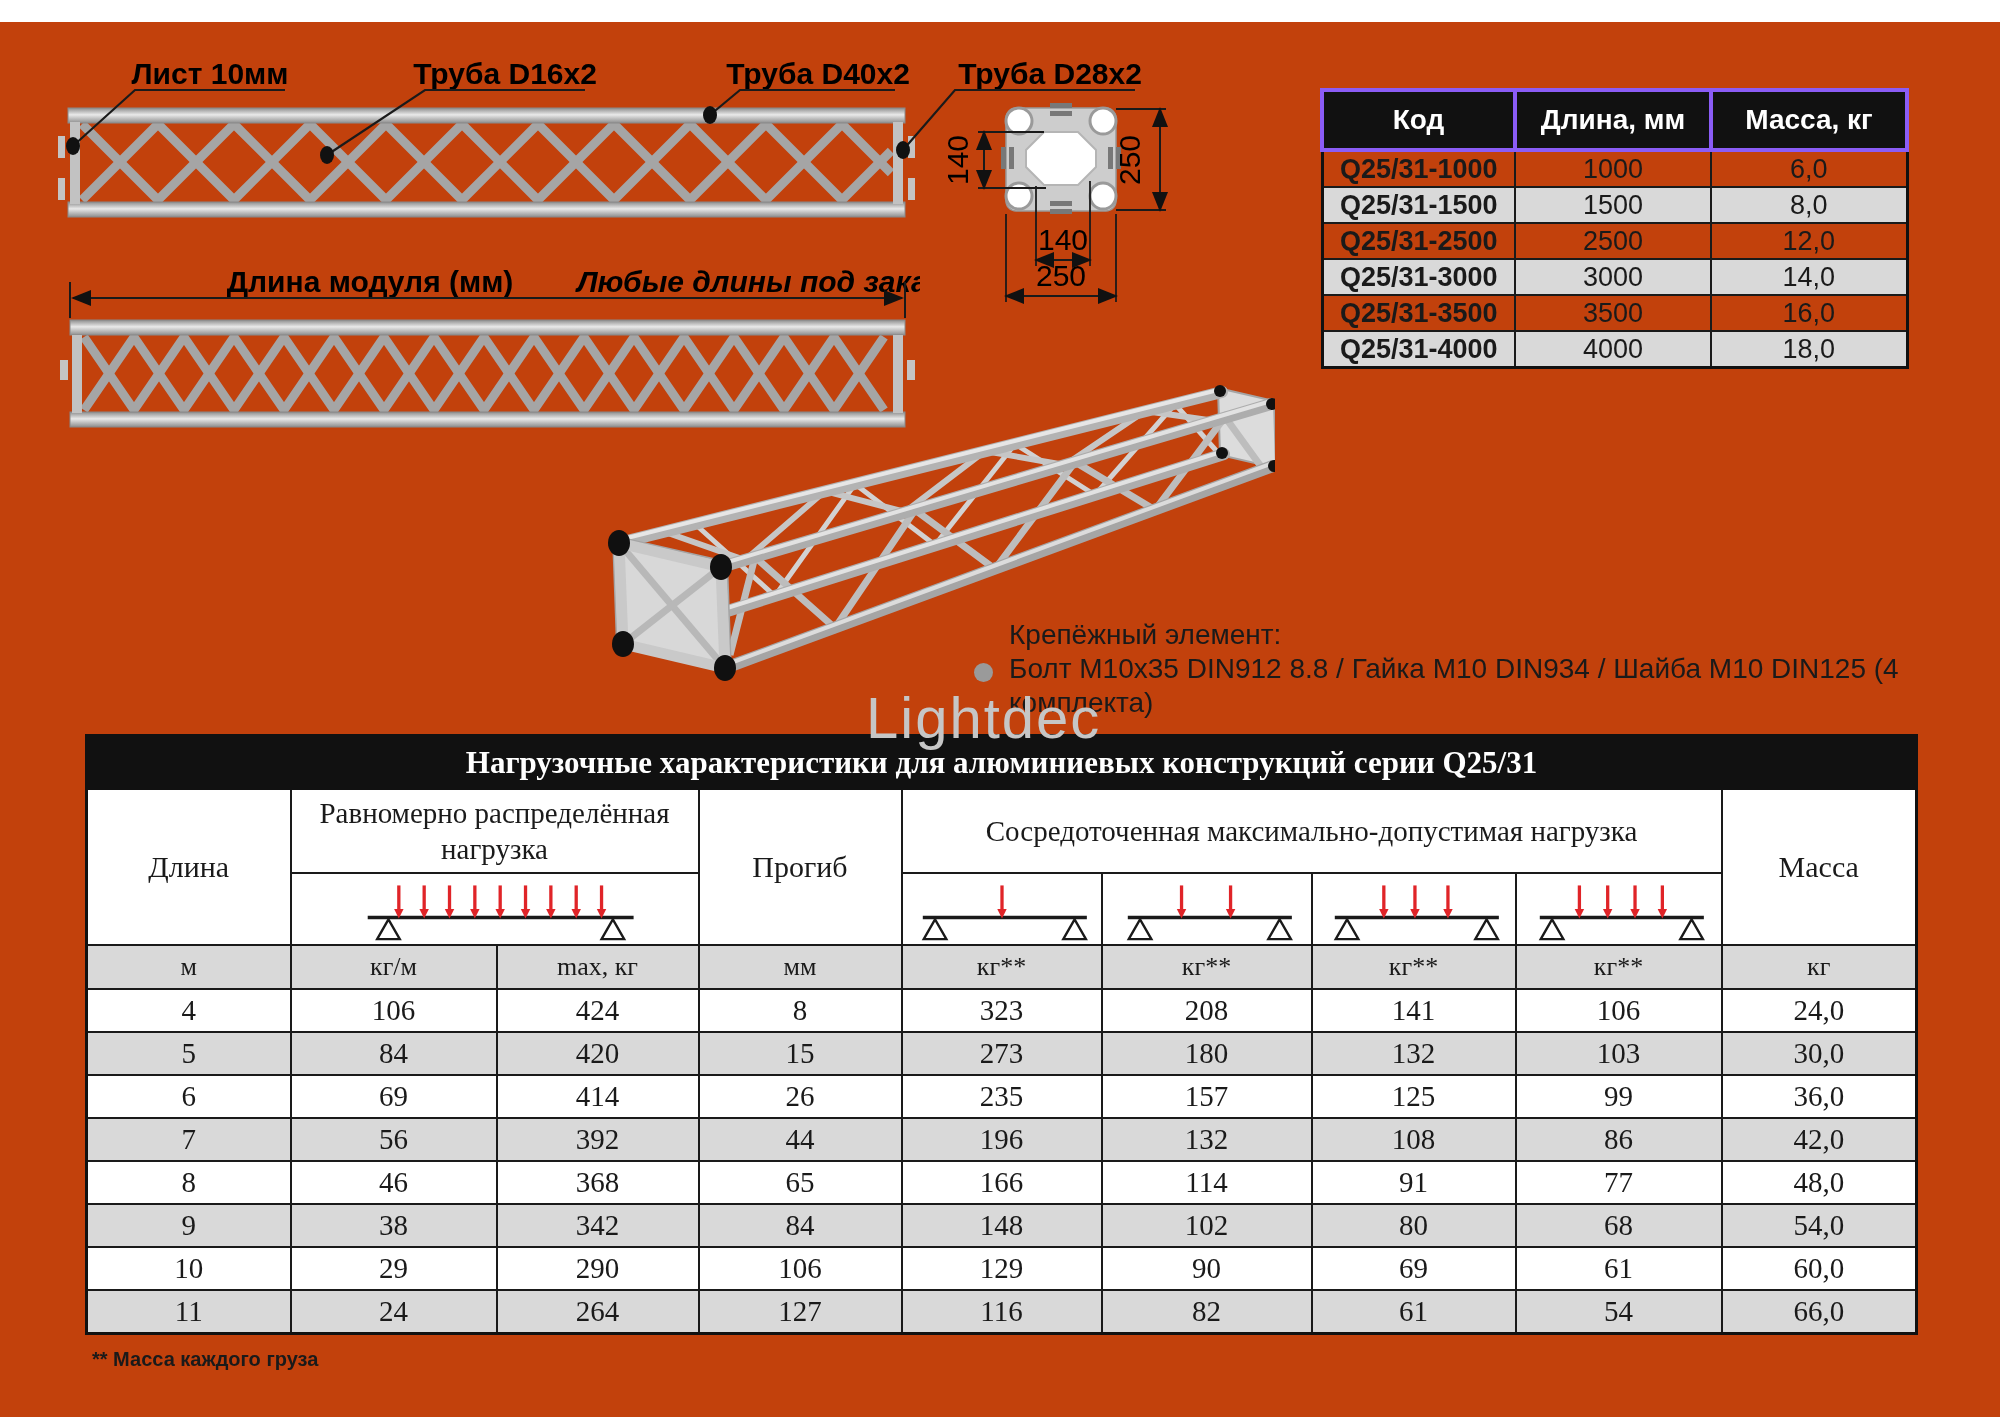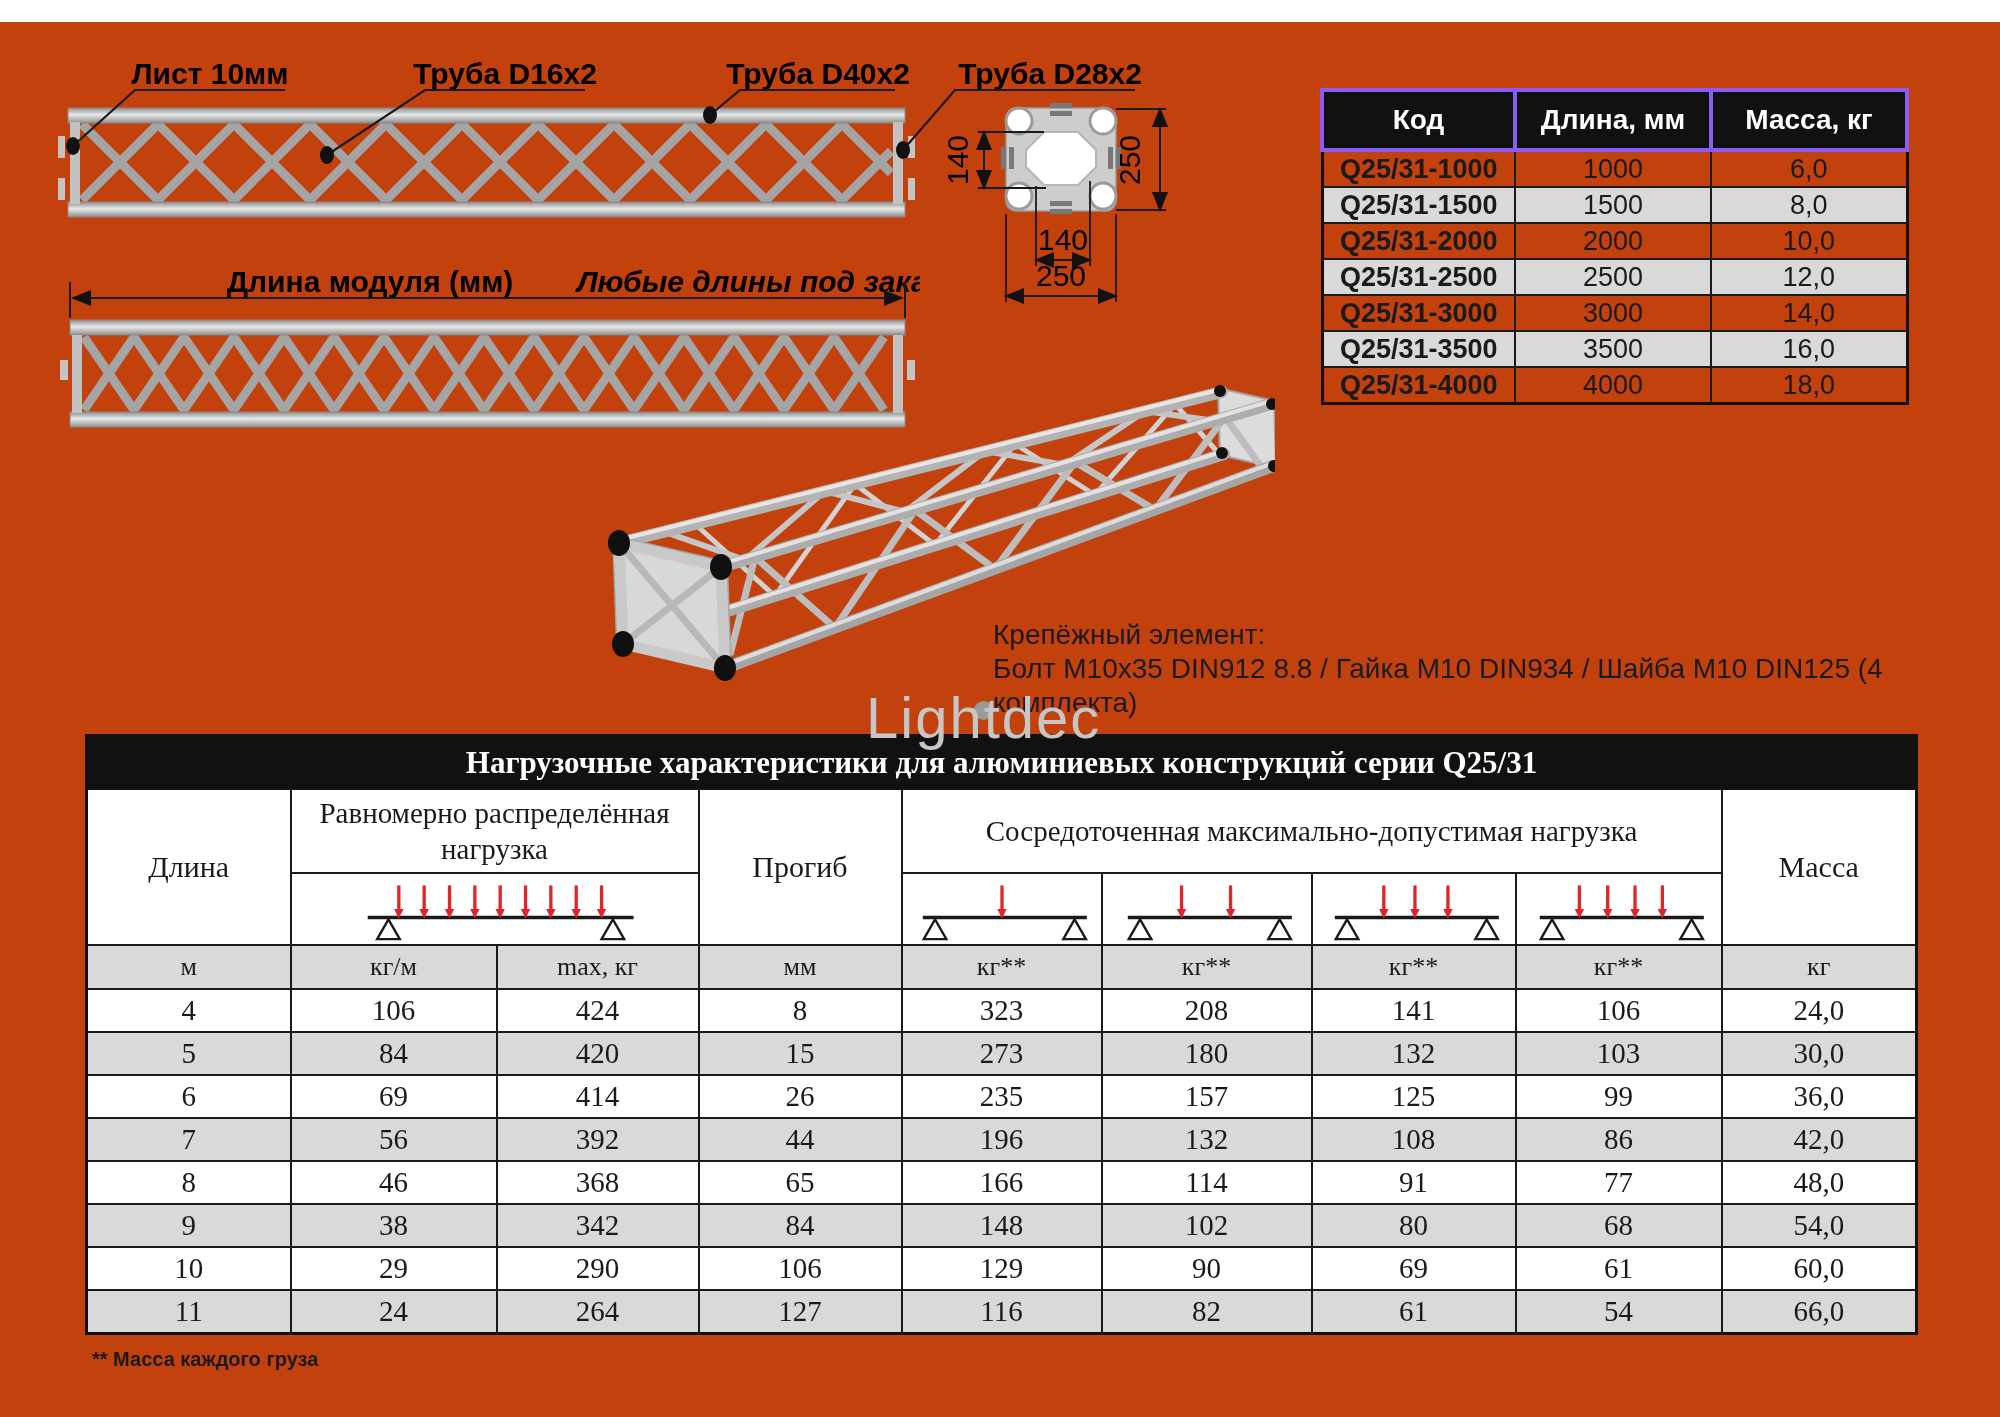--- a/index.html
+++ b/index.html
@@ -27,21 +27,21 @@
                  text-align:center;vertical-align:middle;padding:0 6px;}
   .load-table th.grp{font-size:29px;line-height:36px;}
   .load-table tr.diag td{height:70px;border:2px solid #1a1a1a;vertical-align:middle;padding:0;background:#fff;}
   .load-table tr.units td{height:42px;background:#d9d9d9;border:2px solid #1a1a1a;
                           text-align:center;font-size:26px;padding:0;}
   .load-table tbody td{height:41px;border:2px solid #1a1a1a;text-align:center;font-size:29px;padding:0;background:#fff;}
   .load-table tbody tr:nth-child(even) td{background:#d9d9d9;}
   .load-table tr.hdr{height:84px;}
 
   
-  .fastener-note{position:absolute;left:974px;top:596px;display:flex;align-items:flex-end;}
+  .fastener-note{position:absolute;left:974px;top:596px;display:flex;align-items:center;gap:16px;}
   .fastener-note .bullet{width:19px;height:19px;border-radius:50%;background:#9a9a9a;margin-top:7px;flex:0 0 auto;}
   .fastener-note .txt{font-size:28px;line-height:34px;}
 
   
   .watermark{position:absolute;left:866px;top:662px;font-size:58px;color:#c6c6c6;z-index:20;
              letter-spacing:2px;font-weight:normal;}
 
   .footnote{position:absolute;left:92px;top:1326px;font-size:20px;font-weight:600;}
 </style>
 </head>
@@ -199,25 +199,20 @@
     <tbody>
         <tr>
           <td>Q25/31-1000</td>
           <td>1000</td>
           <td>6,0</td>
         </tr>
         <tr>
           <td>Q25/31-1500</td>
           <td>1500</td>
           <td>8,0</td>
-        </tr>
-        <tr>
-          <td>Q25/31-2000</td>
-          <td>2000</td>
-          <td>10,0</td>
         </tr>
         <tr>
           <td>Q25/31-2500</td>
           <td>2500</td>
           <td>12,0</td>
         </tr>
         <tr>
           <td>Q25/31-3000</td>
           <td>3000</td>
           <td>14,0</td>

